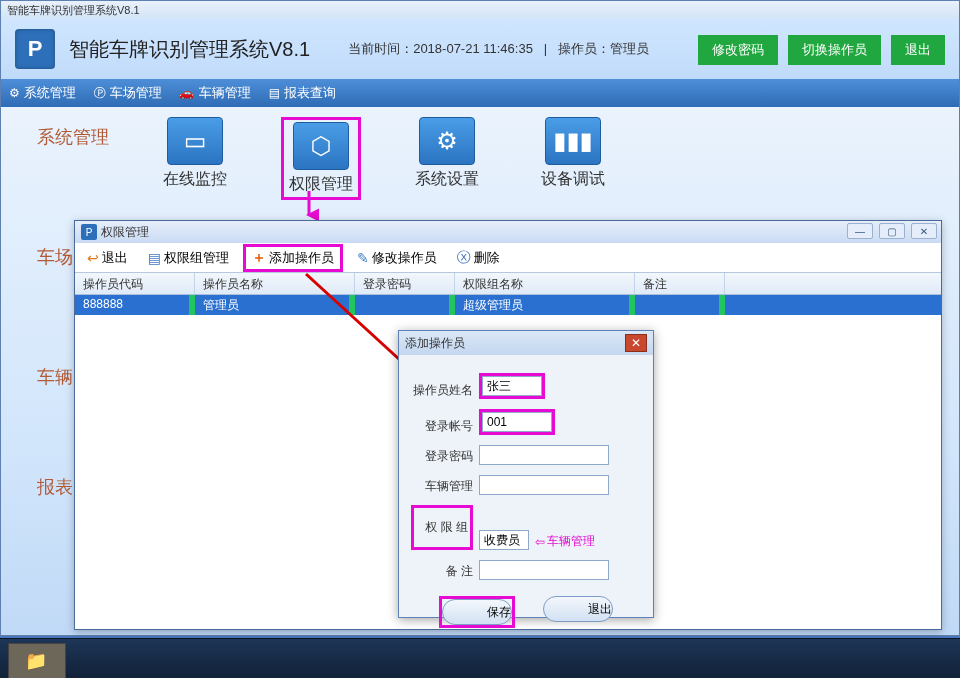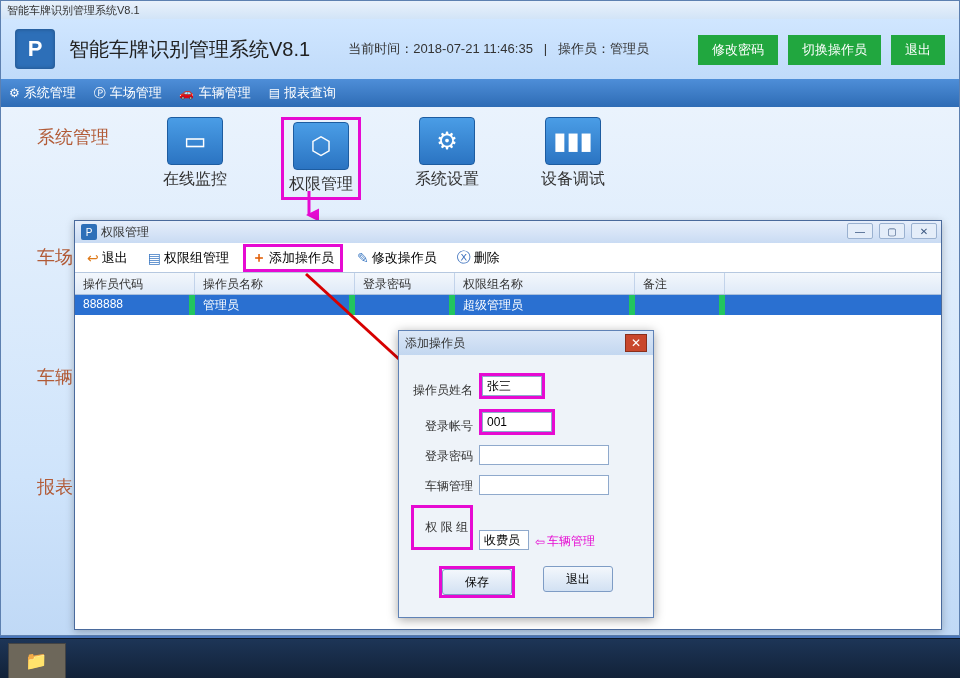--- a/index.html
+++ b/index.html
@@ -218,22 +218,22 @@
   .form-lbl { width:62px; text-align:right; }
   .form-inp {
     height:20px; width:130px;
     border:1px solid #8fa9cc; background:#fff;
     padding:1px 4px; font-size:12px;
   }
   .dlg-actions { display:flex; justify-content:center; gap:28px; margin-top:16px; }
   .dlg-btn {
     width:70px; height:26px;
     background:linear-gradient(#f3f7fc,#d2e1f3);
-    border:1px solid #7e9cc5; border-radius:3px;
-    font-size:12px; cursor:pointer;
+    border:1px solid #7e9cc5; border-radius:13px;
+    font-size:12px; cursor:pointer;text-align:right;
   }
 
   
   .arrow-svg { position:absolute; pointer-events:none; }
 
   
   .taskbar {
     position:absolute; left:0; bottom:0; width:960px; height:40px;
     background: linear-gradient(#1d3557,#122238);
     border-top:1px solid #0c1726;
@@ -414,20 +414,24 @@
         <input class="form-inp" type="password" value="" style="">
       </div>
       <div class="form-row">
         <span class="form-lbl hl-inline" style="padding:11px 2px">权 限 组</span>
         <input class="form-inp" style="width: 50px;" value="收费员">
         <span class="hint-text">
           <span>⇦</span>
           <span>车辆管理</span>
         </span>
       </div>
+      <div class="form-row">
+        <span class="form-lbl">备  注</span>
+        <input class="form-inp" value="" style="">
+      </div>
       <div class="dlg-actions">
         <span class="hl-inline" style="padding:0"><button class="dlg-btn">保存</button></span>
         <button class="dlg-btn">退出</button>
       </div>
     </div>
   </div>
 
   <div class="taskbar">
     <div class="task-icon">📁</div>
   </div>

